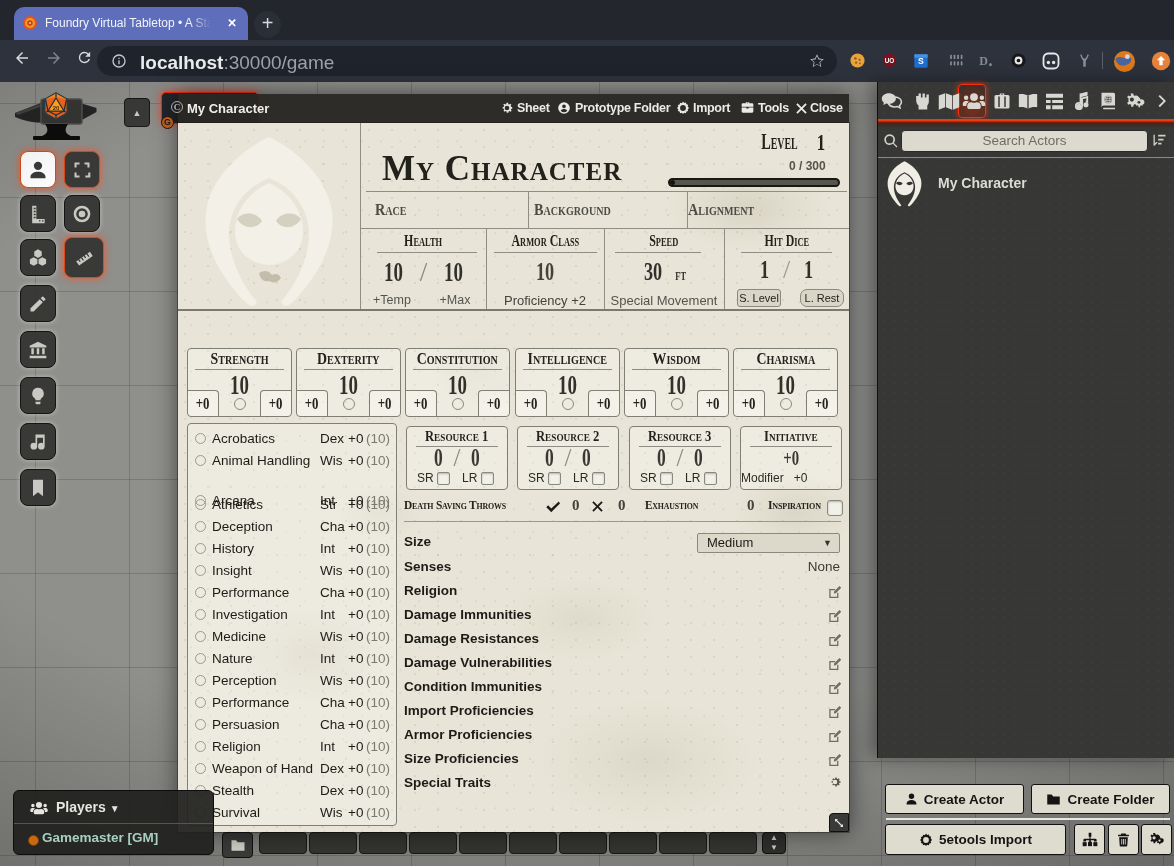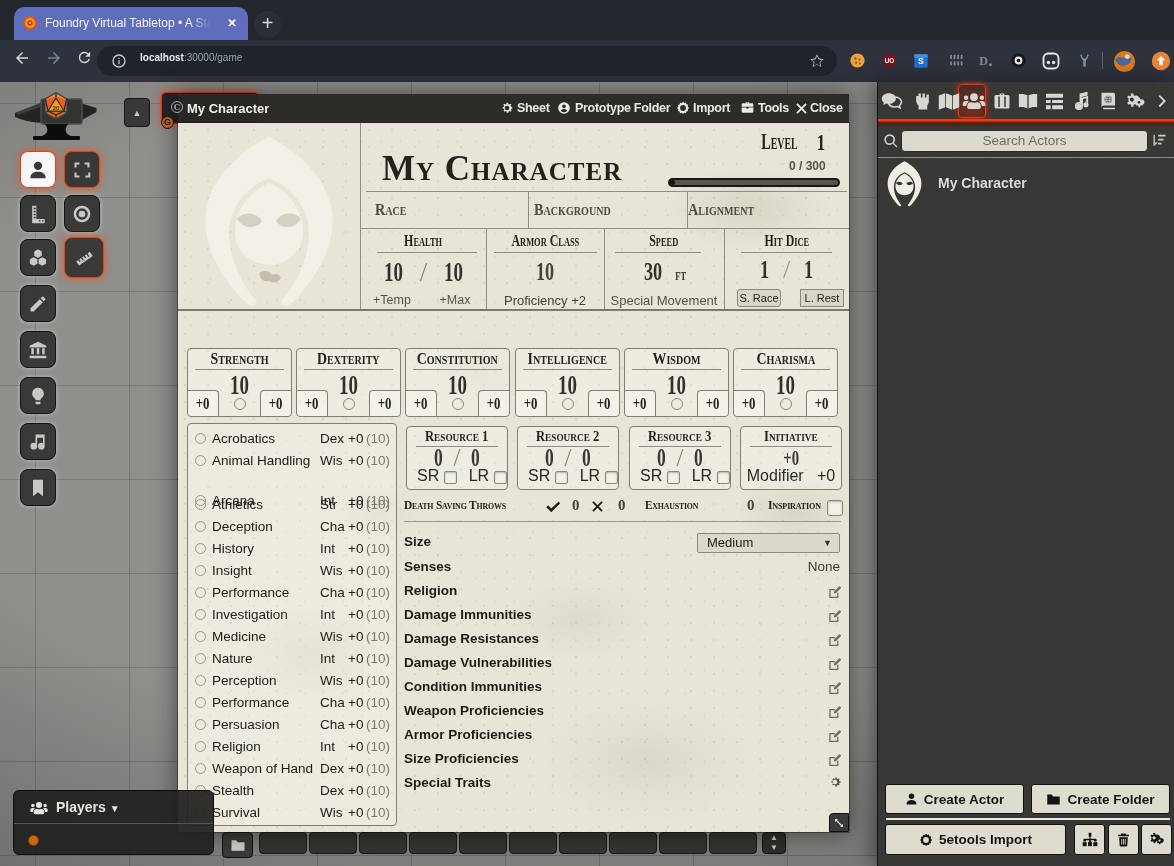--- a/index.html
+++ b/index.html
@@ -8,21 +8,21 @@
   
   #tabbar { position:absolute; left:0; top:0; width:1174px; height:40px; background:#23262d; }
   #tab { position:absolute; left:14px; top:7px; width:234px; height:33px; background:#5e6ebb; border-radius:10px 10px 0 0; }
   #tab .title { position:absolute; left:31px; top:9px; width:177px; font-size:12px; color:#f2f4fb; white-space:nowrap; overflow:hidden; }
   #tab .fade { position:absolute; left:176px; top:5px; width:30px; height:24px; background:linear-gradient(to right, rgba(94,110,187,0), #5e6ebb 70%); }
   #tab .x { position:absolute; right:9px; top:9px; width:14px; height:14px; color:#fff; font-size:11.5px; line-height:14px; text-align:center; font-weight:bold; }
   #newtab { position:absolute; left:254px; top:11px; width:27px; height:27px; border-radius:50%; background:#2a2e37; color:#d5d8de; text-align:center; font-size:20px; line-height:25px; }
   #toolbar { position:absolute; left:0; top:40px; width:1174px; height:42px; background:#2d323c; }
   .navic { position:absolute; top:9px; color:#bdc2ca; }
   #omnibox { position:absolute; left:97px; top:6px; width:740px; height:30px; background:#1f232b; border-radius:15px; }
-  #omnibox .url { position:absolute; left:43px; top:6px; font-size:10px; color:#e8eaee; font-weight:bold; }
+  #omnibox .url { position:absolute; left:43px; top:6px; font-size:19px; color:#e8eaee; font-weight:bold; }
   #omnibox .url .dim { color:#9aa2ad; font-weight:normal; }
   
   #canvas { position:absolute; left:0; top:82px; width:1174px; height:784px; background:#8f8f8c;
     background-image:
       linear-gradient(to right, rgba(40,40,38,0.22) 0 1px, transparent 1px),
       linear-gradient(to bottom, rgba(40,40,38,0.22) 0 1px, transparent 1px);
     background-size:94px 94px, 94px 94px;
     background-position:35px 21px, 35px 21px;
   }
   #vignette { position:absolute; left:0; top:82px; width:1174px; height:784px; pointer-events:none;
@@ -94,27 +94,27 @@
   .sk .rad { position:absolute; left:7px; top:4px; width:11px; height:11px; border:1px solid #9b9a90; border-radius:50%; }
   .sk .nm { position:absolute; left:24px; top:2px; }
   .sk .ab { position:absolute; left:132px; top:2px; }
   .sk .pm { position:absolute; left:160px; top:2px; }
   .sk .ps { position:absolute; left:178px; top:2px; color:#7b7a70; }
   
   .resbox { position:absolute; top:303px; width:102px; height:64px; border:1px solid #807f76; border-radius:4px; background:rgba(255,255,250,0.25); }
   .resbox .lbl { position:absolute; top:1px; width:100%; text-align:center; font-size:15px; color:#23221c; white-space:nowrap; }
   .resbox .lul { position:absolute; left:9px; right:9px; top:19px; height:1px; background:#8d8c82; }
   .resbox .val { position:absolute; top:18px; width:100%; text-align:center; font-size:25px; color:#3a3832; line-height:1.05; }
-  .resbox .row { position:absolute; bottom:4px; width:100%; font-size:16px; color:#2a2922; }
+  .resbox .row { position:absolute; bottom:4px; width:100%; font-size:12px; color:#2a2922; }
   .cb { display:inline-block; width:13px; height:13px; background:#f2f1e9; border:1px solid #8a897f; border-radius:2px; vertical-align:-3px; box-shadow:inset 0 1px 2px rgba(0,0,0,0.25); }
   
   .trait-lbl { font-weight:bold; font-size:13.5px; color:#1c1b16; position:absolute; }
   .editic { position:absolute; width:13px; height:13px; }
   
-  #sidebar { position:absolute; left:877px; top:82px; width:297px; height:784px; background:#373735; border-left:1px solid #101010; z-index:25; box-shadow:-6px 0 18px rgba(0,0,0,0.4);
+  #sidebar { position:absolute; left:877px; top:82px; width:297px; height:676px; background:#373735; border-left:1px solid #101010; z-index:25; box-shadow:-6px 0 18px rgba(0,0,0,0.4);
     background-image:radial-gradient(rgba(255,255,255,0.028) 1px, transparent 1.4px);
     background-size:11px 9px;
   }
   #sbtabs { position:absolute; left:0; top:0; width:297px; height:38px; }
   .sbtab { position:absolute; top:8px; width:26px; height:22px; display:flex; align-items:center; justify-content:center; }
   .sbtab svg { fill:#d8d7d1; }
   #sbactive { position:absolute; left:80px; top:2px; width:28px; height:34px; border:1px solid #ff2d0a; border-radius:4px; background:radial-gradient(circle at 50% 70%, rgba(180,40,5,0.55), rgba(60,10,0,0.2)); box-shadow:0 0 6px rgba(255,60,20,0.7); }
   #sbglow { position:absolute; left:0; top:37px; width:297px; height:9px; background:linear-gradient(to bottom, #ef3910 0, #ef3910 2px, #7c1c04 3px, rgba(70,16,2,0.38) 5px, rgba(55,55,53,0) 100%); }
   #sbsearch { position:absolute; left:23px; top:48px; width:247px; height:22px; background:#dcdacf; border-radius:4px; border:1px solid #2a2a28; text-align:center; font-size:13.5px; color:#6e6d64; line-height:20px; }
   #sbsort { position:absolute; right:6px; top:50px; }
@@ -297,20 +297,21 @@
       <svg viewBox="0 0 24 24">
         <path d="M6 2h12v20l-6-5-6 5V2z"></path>
       </svg>
     </div>
 
   <div id="players">
     <div class="hdr"><svg style="vertical-align:-3px;margin-right:8px" width="18" height="14" viewBox="0 0 640 512" fill="#e6e5e0">
           <path d="M96 224a64 64 0 1 0 0-128 64 64 0 0 0 0 128zm448 0a64 64 0 1 0 0-128 64 64 0 0 0 0 128zm32 32h-64a64 64 0 0 0-45 18.5A146.3 146.3 0 0 1 542 400h66c17.7 0 32-14.3 32-32v-32a80 80 0 0 0-64-80zM320 256a112 112 0 1 0 0-224 112 112 0 0 0 0 224zm76.8 32h-8.3a157.1 157.1 0 0 1-137 0h-8.3A115.2 115.2 0 0 0 128 403.2V432c0 26.5 21.5 48 48 48h288c26.5 0 48-21.5 48-48v-28.8A115.2 115.2 0 0 0 396.8 288zM173 274.7A64 64 0 0 0 128 256H64a80 80 0 0 0-64 80v32c0 17.7 14.3 32 32 32h65.9a146.6 146.6 0 0 1 75.1-125.3z"></path>
         </svg>Players <span style="font-size:10px">▼</span></div>
     <div class="dot"></div>
+    <div class="gm">Gamemaster [GM]</div>
   </div>
 
   <div id="hfolder">
       <svg width="16" height="13" viewBox="0 0 24 20">
         <path d="M2 2h7l2.5 3H22v13H2V2z" fill="#cfcec5"></path>
       </svg>
     </div>
   <div class="hslot" style="left:259px"></div>
   <div class="hslot" style="left:309px"></div>
   <div class="hslot" style="left:359px"></div>
@@ -389,22 +390,22 @@
       <div class="hline" style="left:316px;top:129px;width:103px;height:1px"></div>
       <div class="snum" style="position:absolute;left:308px;top:134px;width:118px;text-align:center;font-size:26px;color:#44423a"><span class="cx">10</span></div>
       <div style="position:absolute;left:308px;top:170px;width:118px;text-align:center;font-size:13px;color:#44433c">Proficiency +2</div>
       <div class="mc" style="position:absolute;left:426px;top:108px;width:120px;text-align:center;font-size:17px;color:#23221c"><span class="cx">Speed</span></div>
       <div class="hline" style="left:437px;top:129px;width:86px;height:1px"></div>
       <div class="snum" style="position:absolute;left:426px;top:134px;width:120px;text-align:center;font-size:26px;color:#32302a"><span class="cx">30</span> <span class="mc" style="font-size:17px"><span class="cx">ft</span></span></div>
       <div style="position:absolute;left:426px;top:170px;width:120px;text-align:center;font-size:13px;color:#55544c">Special Movement</div>
       <div class="mc" style="position:absolute;left:546px;top:108px;width:125px;text-align:center;font-size:17px;color:#23221c"><span class="cx">Hit Dice</span></div>
       <div class="hline" style="left:563px;top:129px;width:91px;height:1px"></div>
       <div class="snum" style="position:absolute;left:546px;top:132px;width:125px;text-align:center;font-size:26px;color:#32302a"><span class="cx">1</span><span style="color:#9b9a90;font-weight:normal;margin:0 12px">/</span><span class="cx">1</span></div>
-      <div style="position:absolute;left:559px;top:166px;width:44px;height:18px;background:#d9d6c7;border:1px solid #8a897f;border-radius:3px;font-size:11px;color:#23221c;text-align:center;line-height:16px">S. Race</div>
-      <div style="position:absolute;left:622px;top:166px;width:44px;height:18px;background:#d9d6c7;border:1px solid #8a897f;border-radius:0;font-size:11px;color:#23221c;text-align:center;line-height:16px">L. Rest</div>
+      <div style="position:absolute;left:559px;top:166px;width:44px;height:18px;background:#d9d6c7;border:1px solid #8a897f;border-radius:3px;font-size:11px;color:#23221c;text-align:center;line-height:16px">S. Level</div>
+      <div style="position:absolute;left:622px;top:166px;width:44px;height:18px;background:#d9d6c7;border:1px solid #8a897f;border-radius:7px;font-size:11px;color:#23221c;text-align:center;line-height:16px">L. Rest</div>
       <div class="hline" style="left:0;top:186px;width:671px;height:2px;background:#7b7a71"></div>
 
 
       <div class="abil" style="left:9px">
           <div class="lbl mc"><span class="cx8">Strength</span></div>
           <div class="lul"></div>
           <div class="val snum"><span class="cx">10</span></div>
           <div class="sb sbl"><span class="cx" style="transform:scaleX(0.8)">+0</span></div>
           <div class="circ"></div>
           <div class="sb sbr"><span class="cx" style="transform:scaleX(0.8)">+0</span></div>
@@ -594,21 +595,21 @@
       <div class="resbox" style="left:451px">
           <div class="lbl mc"><span class="cx8">Resource 3</span></div>
           <div class="lul"></div>
           <div class="val snum"><span class="cx">0</span><span style="color:#8b8a80;font-weight:normal;margin:0 9px">/</span><span class="cx">0</span></div>
           <div class="row"><span style="margin-left:10px">SR</span> <span class="cb"></span><span style="margin-left:12px">LR</span> <span class="cb"></span></div>
         </div>
       <div class="resbox" style="left:562px">
           <div class="lbl mc"><span class="cx8">Initiative</span></div>
           <div class="lul"></div>
           <div class="val snum" style="font-size:21px;padding-top:2px"><span class="cx">+0</span></div>
-          <div class="row" style="text-align:center">Modifier&nbsp;&nbsp; +0</div>
+          <div class="row" style="text-align:left">Modifier&nbsp;&nbsp; +0</div>
         </div>
 
       <div class="mc" style="position:absolute;left:226px;top:374px;font-size:13px;color:#23221c;letter-spacing:-0.2px;transform:scaleX(0.88);transform-origin:0 50%">Death Saving Throws</div>
       <svg style="position:absolute;left:367px;top:377px" width="15" height="13" viewBox="0 0 24 20">
           <path d="M2 11l3-3 5 5L22 2l2 3-14 14z" fill="#1c1b16"></path>
         </svg>
       <div class="snum" style="position:absolute;left:394px;top:374px;font-size:15px;color:#44433c">0</div>
       <svg style="position:absolute;left:413px;top:377px" width="13" height="13" viewBox="0 0 20 20">
           <path d="M2 4l2-2 6 6 6-6 2 2-6 6 6 6-2 2-6-6-6 6-2-2 6-6z" fill="#1c1b16"></path>
         </svg>
@@ -622,21 +623,21 @@
       <div id="traits">
         <div class="trait-lbl" style="left:226px;top:411px">Size</div>
         <div style="position:absolute;left:519px;top:410px;width:143px;height:20px;background:#dcd9cb;border:1px solid #8a897f;border-radius:2px;font-size:13px;color:#1c1b16;line-height:18px;padding-left:9px">Medium<span style="position:absolute;right:7px;top:0;font-size:9px;color:#333">▼</span></div>
         <div class="trait-lbl" style="left:226px;top:436px">Senses</div>
         <div style="position:absolute;left:562px;top:436px;width:100px;text-align:right;font-size:13.5px;color:#3c3b34">None</div>
         <div class="trait-lbl" style="left:226px;top:460px">Religion</div>
         <div class="trait-lbl" style="left:226px;top:484px">Damage Immunities</div>
         <div class="trait-lbl" style="left:226px;top:508px">Damage Resistances</div>
         <div class="trait-lbl" style="left:226px;top:532px">Damage Vulnerabilities</div>
         <div class="trait-lbl" style="left:226px;top:556px">Condition Immunities</div>
-        <div class="trait-lbl" style="left:226px;top:580px">Weapon Proficiencies</div>
+        <div class="trait-lbl" style="left:226px;top:580px">Import Proficiencies</div>
         <div class="trait-lbl" style="left:226px;top:604px">Armor Proficiencies</div>
         <div class="trait-lbl" style="left:226px;top:628px">Size Proficiencies</div>
         <div class="trait-lbl" style="left:226px;top:652px">Special Traits</div>
         <svg class="editic" style="left:650px;top:462px" viewBox="0 0 20 20">
             <path d="M2 6h9v2H4v10h10v-6h2v8H2V6zm15.7-4.3l2.6 2.6L12 12.6 9 13l.4-3 8.3-8.3z" fill="#6e6d64"></path>
           </svg>
         <svg class="editic" style="left:650px;top:486px" viewBox="0 0 20 20">
             <path d="M2 6h9v2H4v10h10v-6h2v8H2V6zm15.7-4.3l2.6 2.6L12 12.6 9 13l.4-3 8.3-8.3z" fill="#6e6d64"></path>
           </svg>
         <svg class="editic" style="left:650px;top:510px" viewBox="0 0 20 20">

